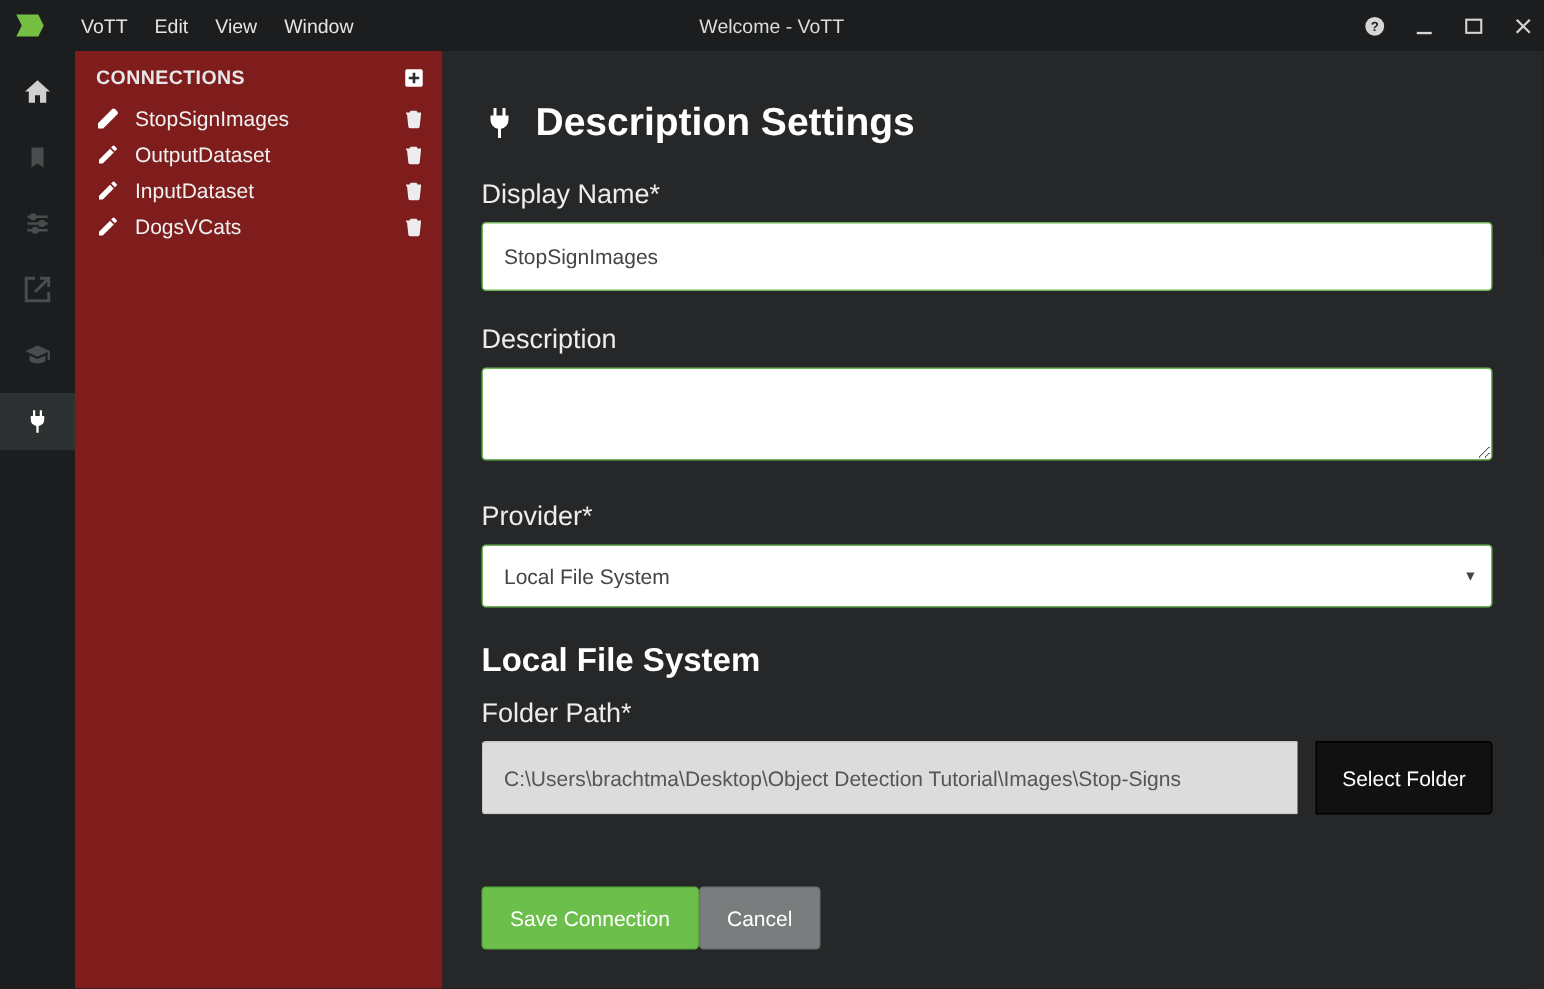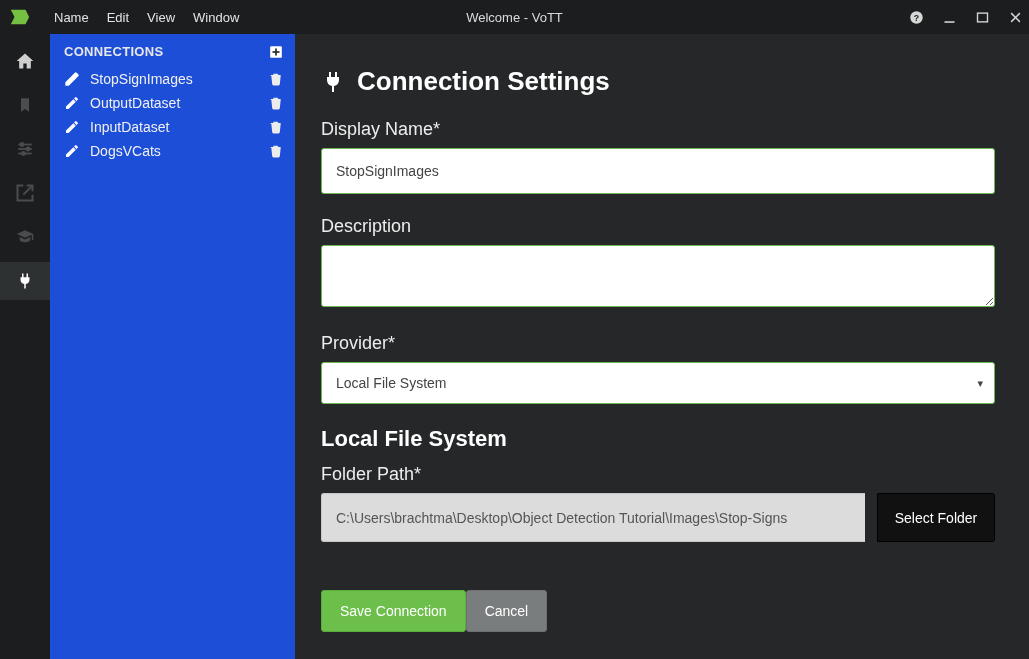--- a/index.html
+++ b/index.html
@@ -47,21 +47,21 @@
     .titlebar .win-controls svg{width:15px;height:15px;display:block}
     
     .layout{display:flex;height:625px}
     .icon-rail{
       width:50px;background:#1b1d1e;display:flex;flex-direction:column;align-items:center;padding-top:8px;gap:6px;
     }
     .icon-rail .rail-item{width:50px;height:38px;display:flex;align-items:center;justify-content:center;color:#4a4c4d}
     .icon-rail .rail-item.light{color:#cfcfcf}
     .icon-rail .rail-item.active{background:#2e3132;color:#fff}
     .sidebar{
-      width:245px;background:#1d4ed8;padding:10px 0 12px 0;color:#e7e7e7;font-size:14px;
+      width:245px;background:#7f1d1d;padding:10px 0 12px 0;color:#e7e7e7;font-size:14px;
     }
     .sidebar-header{
       display:flex;align-items:center;justify-content:space-between;padding:0 12px 8px 14px;font-weight:700;letter-spacing:0.3px;font-size:13px;
     }
     .sidebar-header .plus{color:#fff;font-size:14px}
     .conn-row{
       display:flex;align-items:center;justify-content:space-between;padding:4px 12px 4px 14px;font-size:14px;color:#f0f0f0
     }
     .conn-row .left{display:flex;align-items:center;gap:10px}
     .conn-row .trash{color:#ececec}
@@ -103,21 +103,21 @@
 </head>
 <body>
 
 <div class="titlebar">
   <div class="logo">
     <svg width="22" height="22" viewBox="0 0 24 24">
         <polygon points="2,4 18,4 22,12 18,20 2,20 6,12" fill="#75c043"></polygon>
       </svg>
   </div>
   <div class="menu">
-    <span>Name</span>
+    <span>VoTT</span>
     <span>Edit</span>
     <span>View</span>
     <span>Window</span>
   </div>
   <div class="title">Welcome - VoTT</div>
   <div class="win-controls">
     <span>
       <svg viewBox="0 0 24 24" fill="#d6d6d6">
           <circle cx="12" cy="12" r="10" fill="#d6d6d6"></circle>
           <text x="12" y="17" text-anchor="middle" font-size="14" font-weight="bold" fill="#1b1d1e">?</text>
@@ -258,21 +258,21 @@
     </div>
   </div>
 
   <div class="content">
     <div class="page-title">
       <span>
         <svg width="24" height="26" viewBox="0 0 24 24" fill="#fff">
             <path d="M8 2v5H6v3a6 6 0 0 0 5 5.9V22h2v-6.1A6 6 0 0 0 18 10V7h-2V2h-2v5h-4V2H8z"></path>
           </svg>
       </span>
-      <span>Connection Settings</span>
+      <span>Description Settings</span>
     </div>
 
     <div class="field-block">
       <label class="form-label">Display Name*</label>
       <input class="text-input" value="StopSignImages" style="">
     </div>
 
     <div class="field-block">
       <label class="form-label">Description</label>
       <textarea class="textarea" style=""></textarea>

